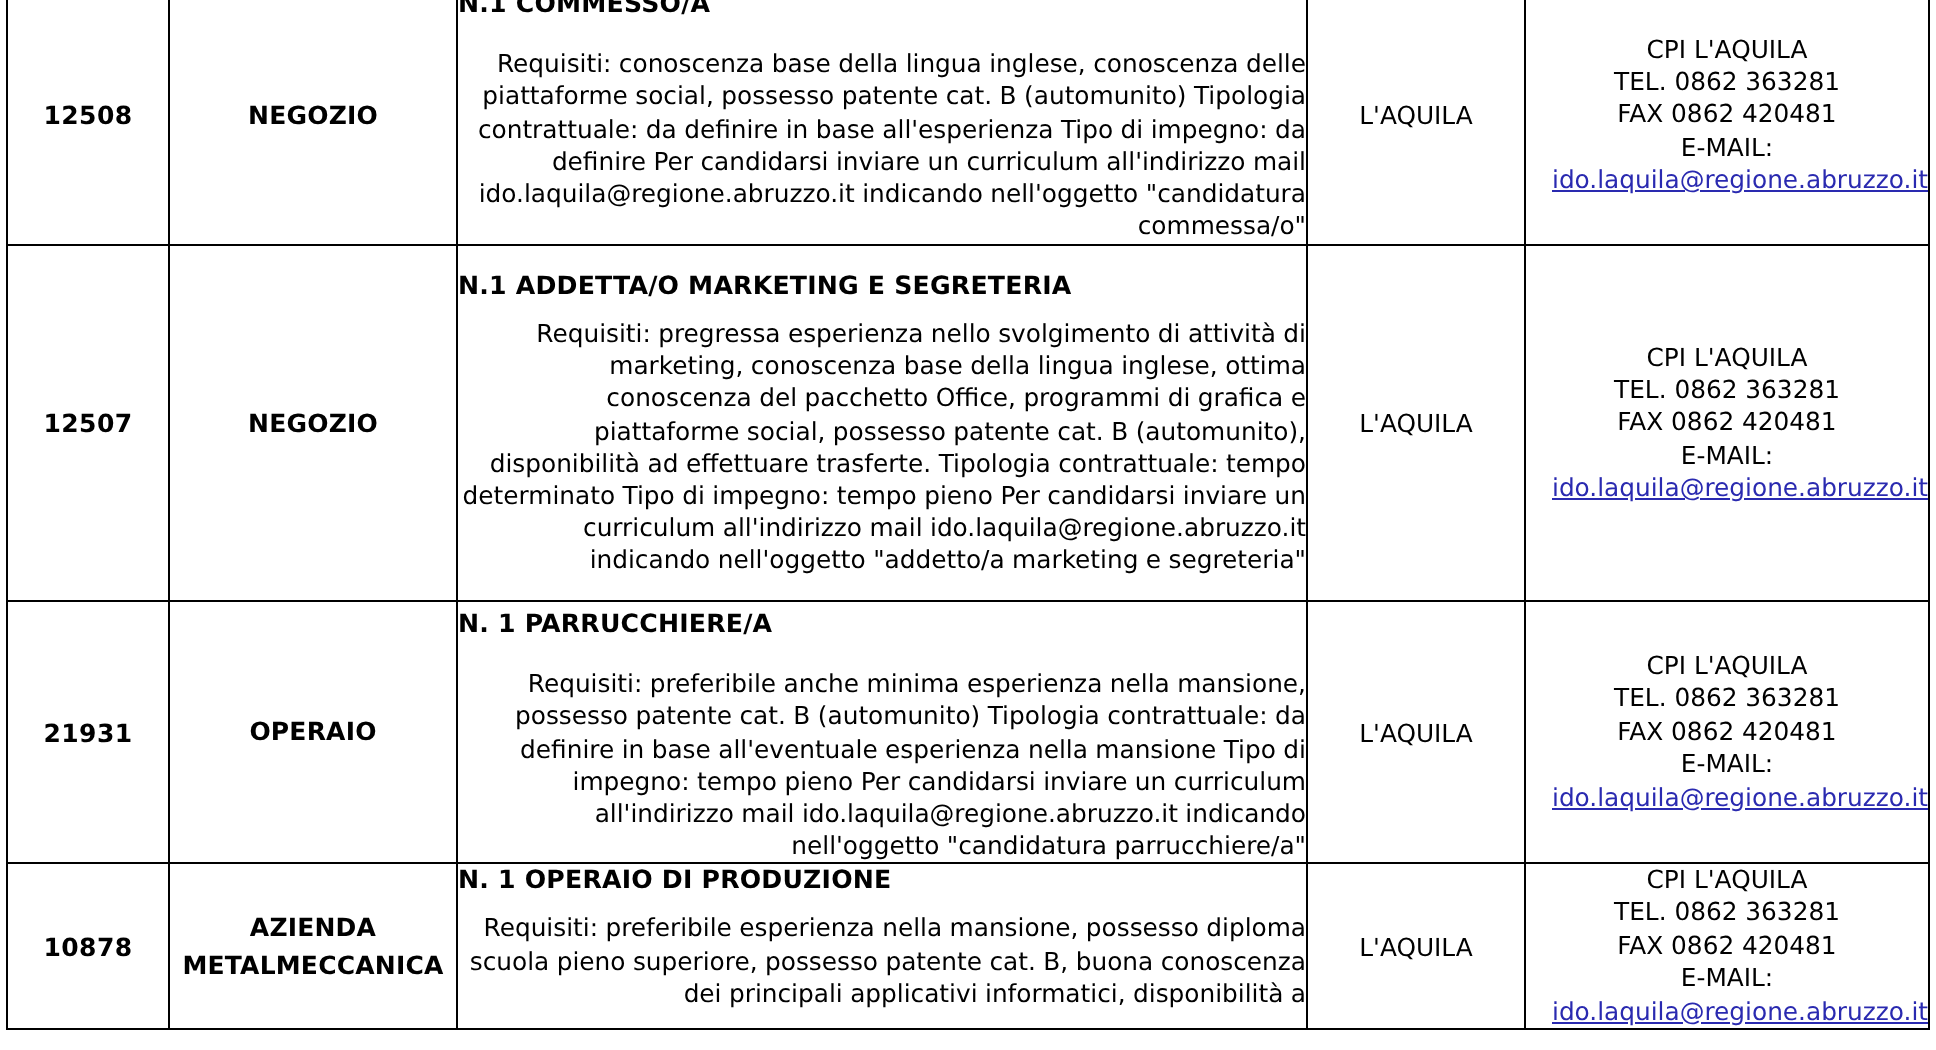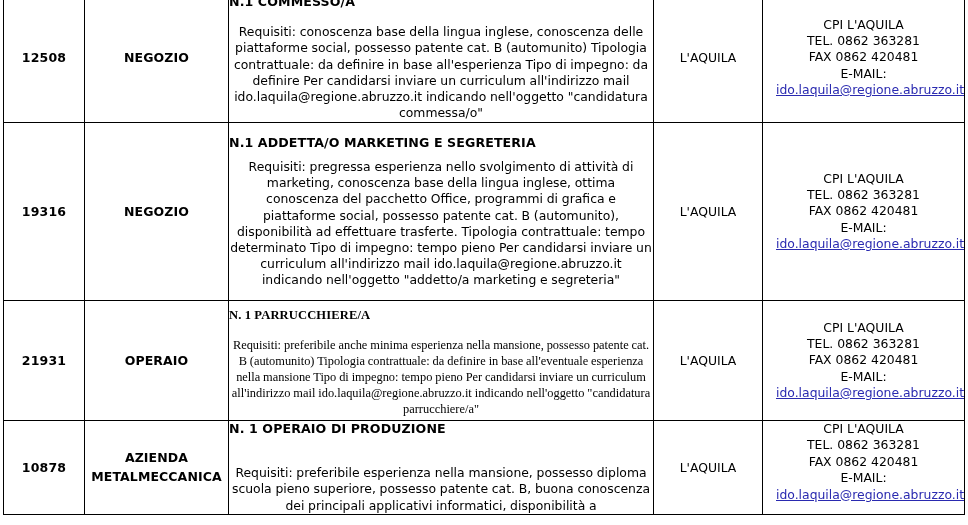--- a/index.html
+++ b/index.html
@@ -64,21 +64,21 @@
     font-weight: bold;
     font-size: 12.6px;
     margin: 0 0 14px 0;
     letter-spacing: 0.1px;
   }
   .desc-title.tight {
     margin-bottom: 8px;
   }
   .desc-body {
     margin: 0;
-    text-align: center;
+    text-align: right;
     word-spacing: -0.2px;
   }
   .cell-loc {
     text-align: center;
     font-size: 12.4px;
   }
   .cell-cont {
     text-align: center;
     font-size: 12.4px;
     line-height: 1.32;
@@ -102,22 +102,22 @@
     font-family: "DejaVu Serif", "Liberation Serif", serif;
     letter-spacing: 0.1px;
   }
   
   .row-1 { height: 130px; }
   .row-2 { height: 178px; }
   .row-3 { height: 120px; }
   .row-4 { height: 82px; }
   .row-4 .cell-desc,
   .row-4 .cell-cont { vertical-align: top; }
-  .row-4 .desc-title { margin-bottom: 28px; }
-  .row-3 .cell-desc { padding-top: 3px; font-family: Liberation Serif, serif; }
+  .row-4 .desc-title { margin-bottom: 8px; }
+  .row-3 .cell-desc { padding-top: 3px; }
 </style>
 </head>
 <body>
 
 <div class="page">
 
   <table class="job-table">
     <colgroup>
       <col class="c-id">
         <col class="c-emp">
@@ -138,21 +138,21 @@
         <td class="cell-cont">
           <span class="line">CPI L'AQUILA</span>
           <span class="line">TEL. 0862 363281</span>
           <span class="line">FAX 0862 420481</span>
           <span class="line">E-MAIL:</span>
           <span class="line mail-link">ido.laquila@regione.abruzzo.it</span>
         </td>
       </tr>
 
       <tr class="row-2">
-        <td class="cell-id">19316</td>
+        <td class="cell-id">12507</td>
         <td class="cell-emp">NEGOZIO</td>
         <td class="cell-desc">
           <div class="desc-title tight">N.1 ADDETTA/O MARKETING E SEGRETERIA</div>
           <div class="desc-body">Requisiti: pregressa esperienza nello svolgimento di attività di marketing, conoscenza base della lingua inglese, ottima conoscenza del pacchetto Office, programmi di grafica e piattaforme social, possesso patente cat. B (automunito), disponibilità ad effettuare trasferte. Tipologia contrattuale: tempo determinato Tipo di impegno: tempo pieno Per candidarsi inviare un curriculum all'indirizzo mail ido.laquila@regione.abruzzo.it indicando nell'oggetto "addetto/a marketing e segreteria"</div>
         </td>
         <td class="cell-loc">L'AQUILA</td>
         <td class="cell-cont">
           <span class="line">CPI L'AQUILA</span>
           <span class="line">TEL. 0862 363281</span>
           <span class="line">FAX 0862 420481</span>

